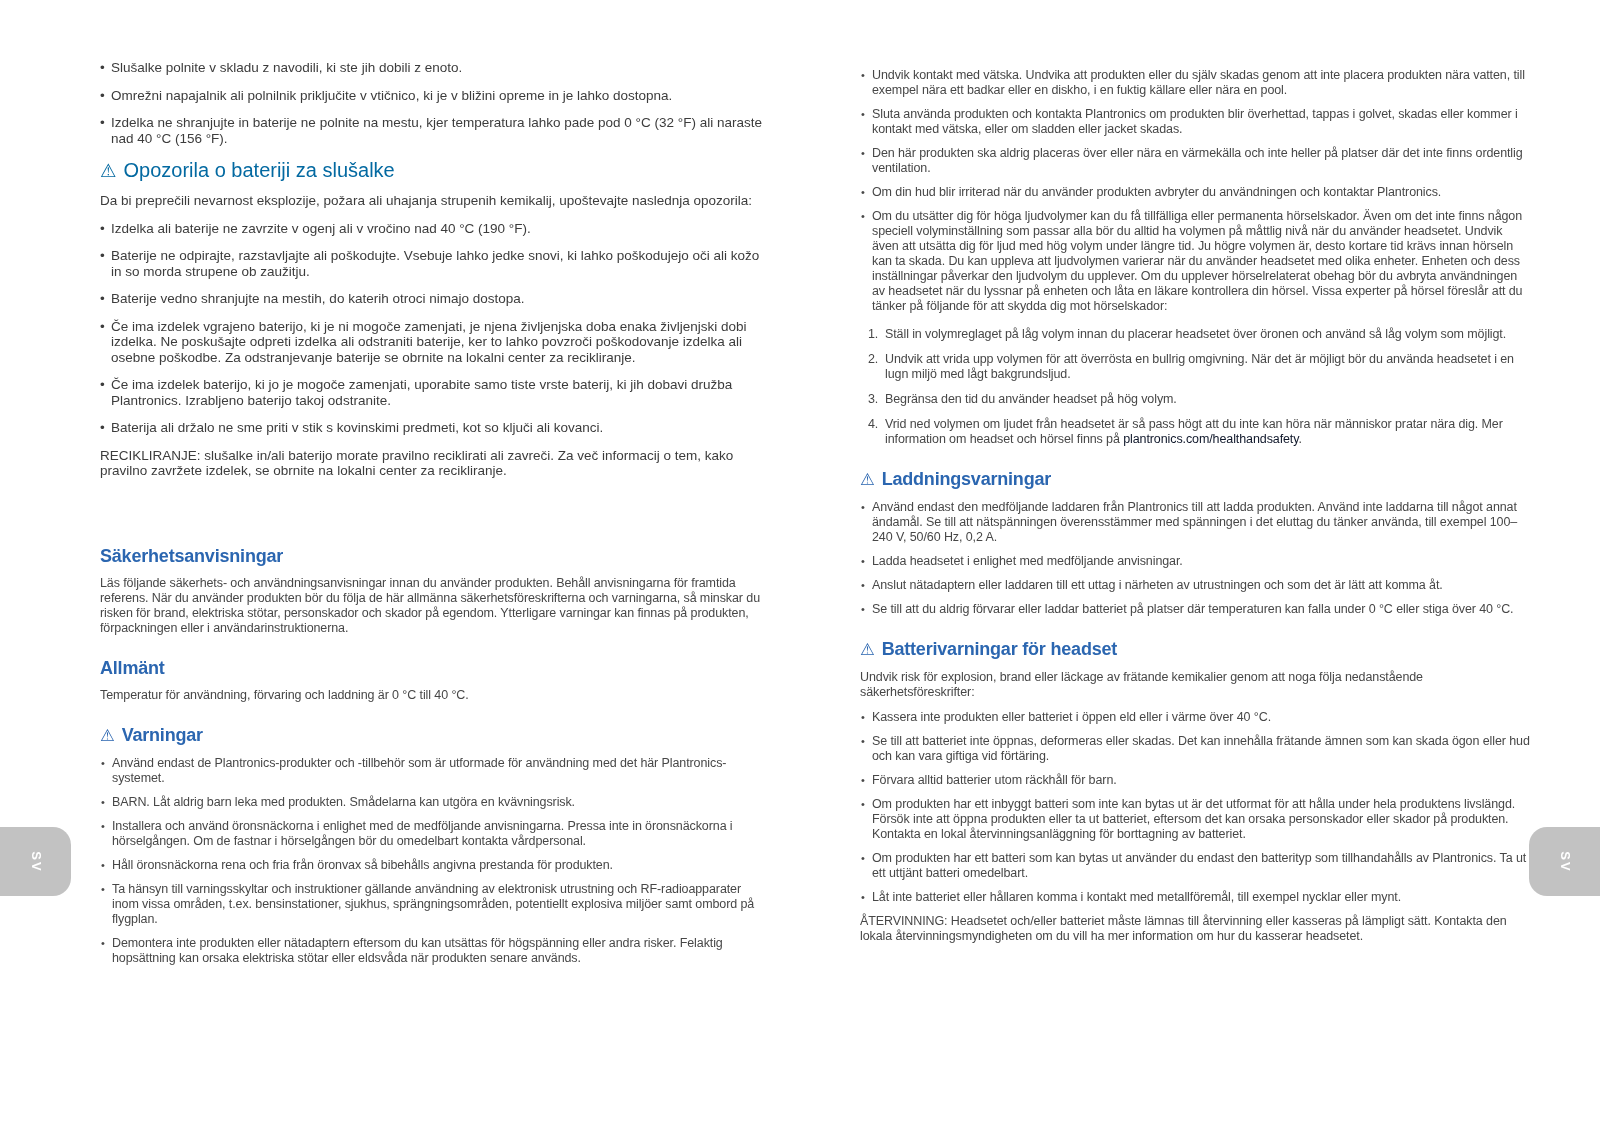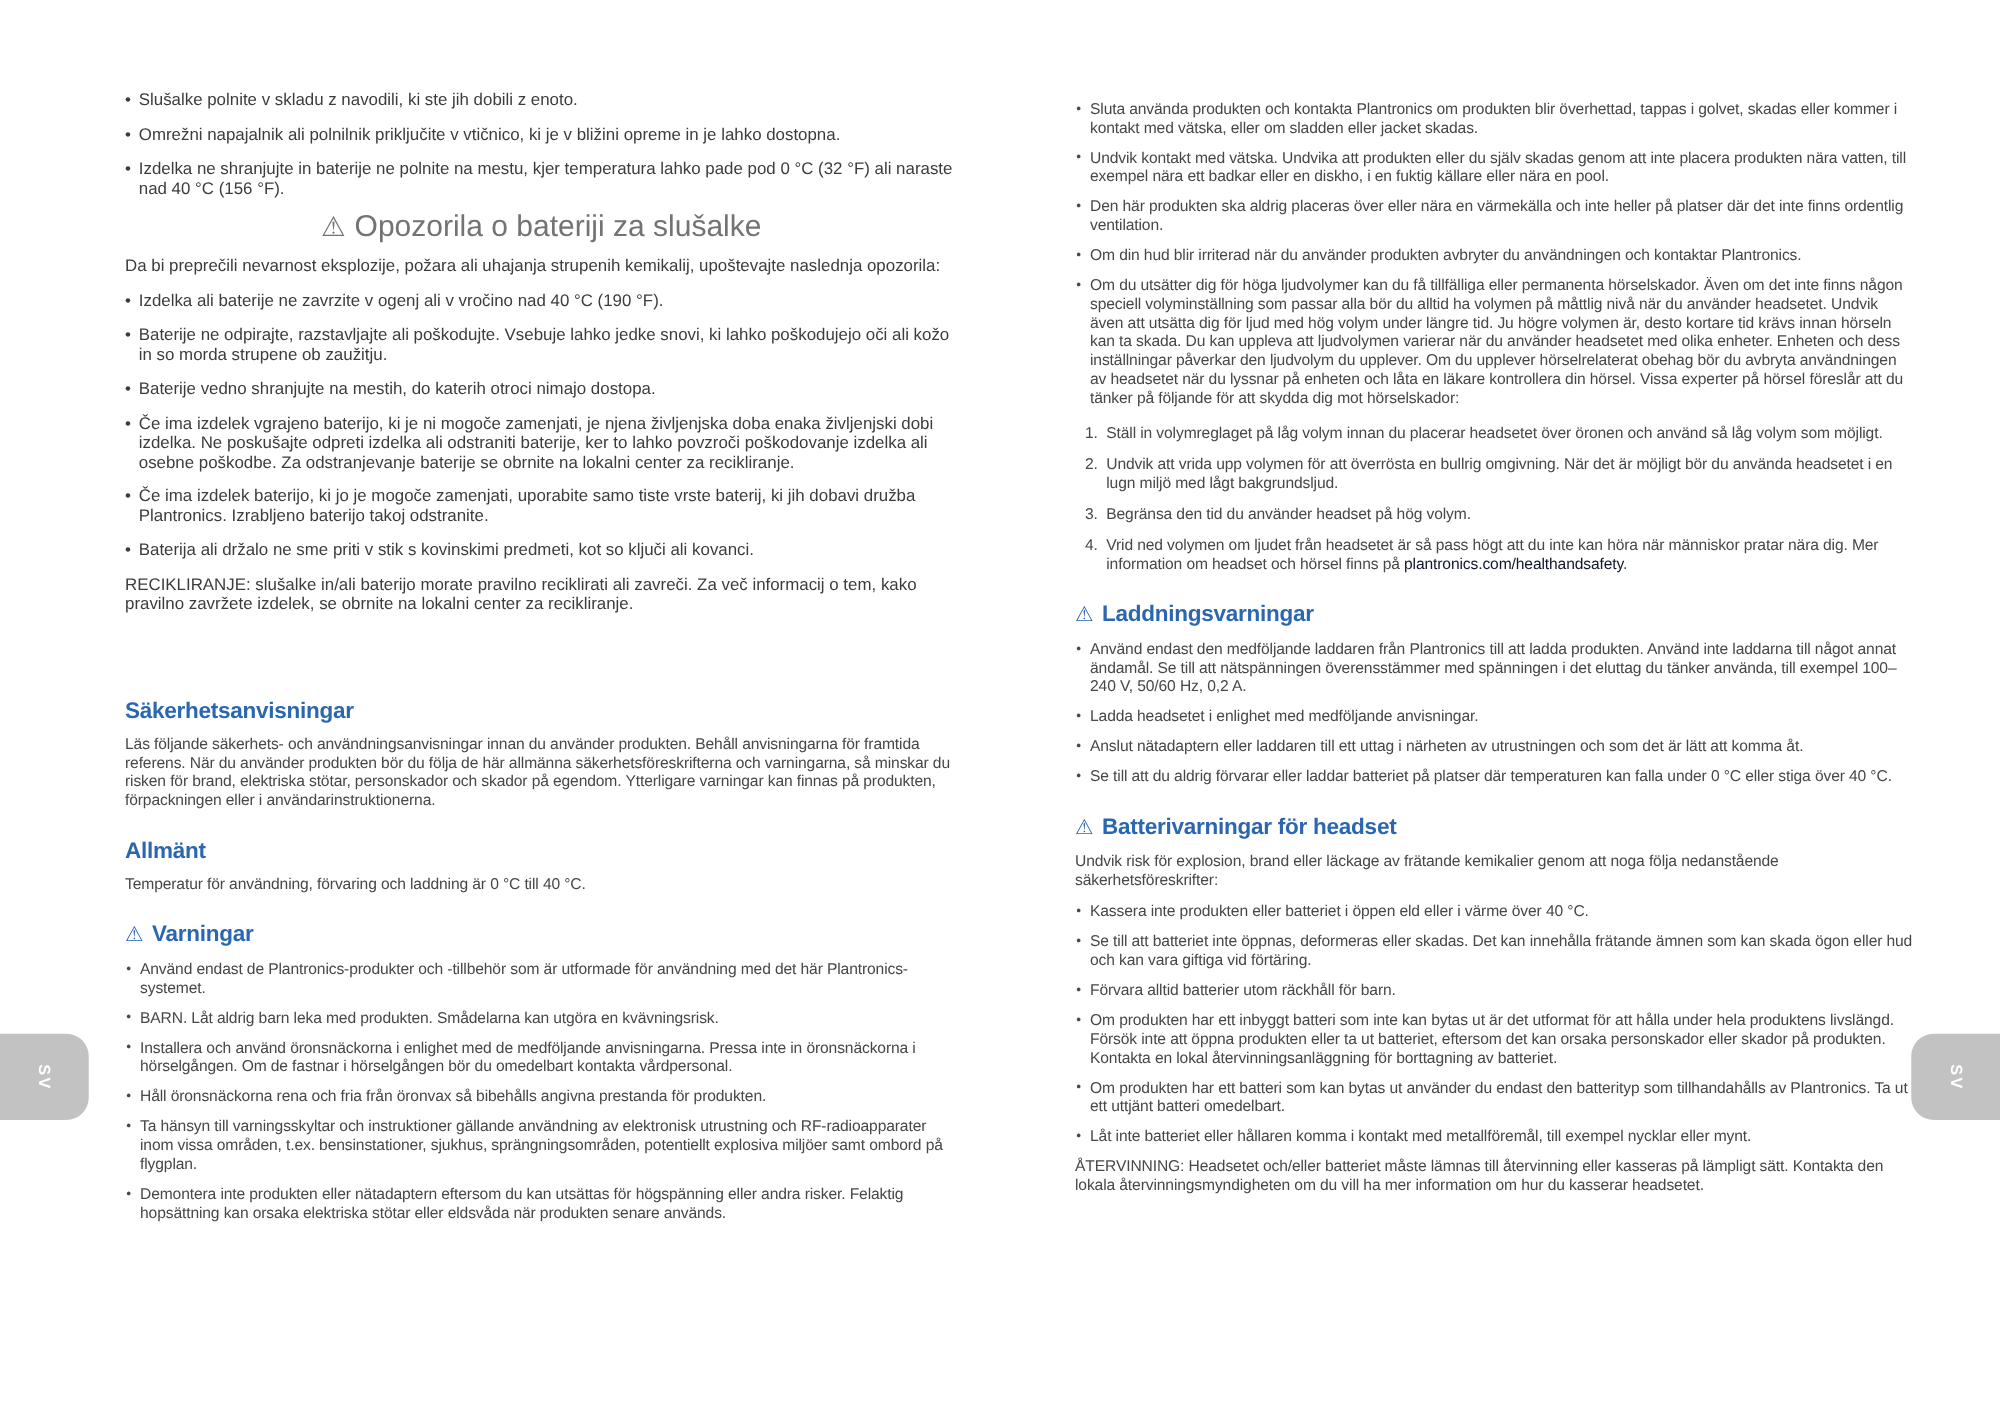--- a/index.html
+++ b/index.html
@@ -3,35 +3,34 @@
 <meta charset="utf-8">
 <style>
   html, body { margin:0; padding:0; }
   body {
     width:1600px; height:1129px; background:#ffffff; position:relative;
     font-family:"Liberation Sans", sans-serif; overflow:hidden;
   }
   .page { position:absolute; inset:0; }
 
   
-  .col { position:absolute; top:72px; }
+  .col { position:absolute; top:60px; }
   .col-left  { left:100px; width:666px; }
   .col-right { left:860px; width:672px; }
 
   
   .sl { color:#3c3c3c; font-size:13.5px; line-height:15.5px; }
   ul.sl-list { list-style:none; margin:0; padding:0; }
   ul.sl-list > li { position:relative; padding-left:11px; margin:0 0 12px 0; }
   ul.sl-list > li::before { content:"•"; position:absolute; left:0; top:0; }
   .p-sl { margin:0 0 12px 0; }
 
   h2.h-sl {
-    color:#737373; font-size:24px; font-weight:400; line-height:24px;
+    color:#0369a1; font-size:20px; font-weight:400; line-height:24px;
     margin:8px 0 10px 0;
-    text-align:center;
   }
 
   
   .sv { color:#474747; font-size:12.5px; line-height:15px; letter-spacing:-0.1px; }
   ul.sv-list { list-style:none; margin:0 0 2px 0; padding:0; }
   ul.sv-list > li { position:relative; padding-left:12px; margin:0 0 9px 0; }
   ul.sv-list > li::before { content:"•"; position:absolute; left:1px; top:0; font-size:11px; }
   .p-sv { margin:0 0 10px 0; }
 
   h2.h-sv {
@@ -111,22 +110,22 @@
       <li>Installera och använd öronsnäckorna i enlighet med de medföljande anvisningarna. Pressa inte in öronsnäckorna i hörselgången. Om de fastnar i hörselgången bör du omedelbart kontakta vårdpersonal.</li>
       <li>Håll öronsnäckorna rena och fria från öronvax så bibehålls angivna prestanda för produkten.</li>
       <li>Ta hänsyn till varningsskyltar och instruktioner gällande användning av elektronisk utrustning och RF-radioapparater inom vissa områden, t.ex. bensinstationer, sjukhus, sprängningsområden, potentiellt explosiva miljöer samt ombord på flygplan.</li>
       <li>Demontera inte produkten eller nätadaptern eftersom du kan utsättas för högspänning eller andra risker. Felaktig hopsättning kan orsaka elektriska stötar eller eldsvåda när produkten senare används.</li>
     </ul>
   </div>
 
   <div class="col col-right">
 
     <ul class="sv-list sv" style="margin-top:8px;">
+      <li>Undvik kontakt med vätska. Undvika att produkten eller du själv skadas genom att inte placera produkten nära vatten, till exempel nära ett badkar eller en diskho, i en fuktig källare eller nära en pool.</li>
       <li>Sluta använda produkten och kontakta Plantronics om produkten blir överhettad, tappas i golvet, skadas eller kommer i kontakt med vätska, eller om sladden eller jacket skadas.</li>
-      <li>Undvik kontakt med vätska. Undvika att produkten eller du själv skadas genom att inte placera produkten nära vatten, till exempel nära ett badkar eller en diskho, i en fuktig källare eller nära en pool.</li>
       <li>Den här produkten ska aldrig placeras över eller nära en värmekälla och inte heller på platser där det inte finns ordentlig ventilation.</li>
       <li>Om din hud blir irriterad när du använder produkten avbryter du användningen och kontaktar Plantronics.</li>
       <li>Om du utsätter dig för höga ljudvolymer kan du få tillfälliga eller permanenta hörselskador. Även om det inte finns någon speciell volyminställning som passar alla bör du alltid ha volymen på måttlig nivå när du använder headsetet. Undvik även att utsätta dig för ljud med hög volym under längre tid. Ju högre volymen är, desto kortare tid krävs innan hörseln kan ta skada. Du kan uppleva att ljudvolymen varierar när du använder headsetet med olika enheter. Enheten och dess inställningar påverkar den ljudvolym du upplever. Om du upplever hörselrelaterat obehag bör du avbryta användningen av headsetet när du lyssnar på enheten och låta en läkare kontrollera din hörsel. Vissa experter på hörsel föreslår att du tänker på följande för att skydda dig mot hörselskador:</li>
     </ul>
 
     <ol class="sv-steps sv">
       <li><span>Ställ in volymreglaget på låg volym innan du placerar headsetet över öronen och använd så låg volym som möjligt.</span></li>
       <li><span>Undvik att vrida upp volymen för att överrösta en bullrig omgivning. När det är möjligt bör du använda headsetet i en lugn miljö med lågt bakgrundsljud.</span></li>
       <li><span>Begränsa den tid du använder headset på hög volym.</span></li>
       <li>

